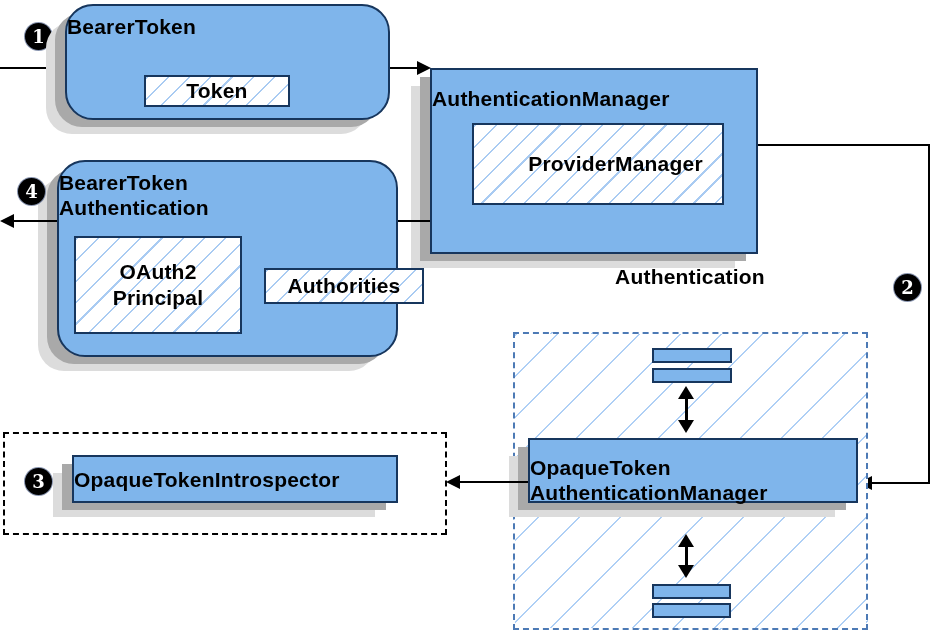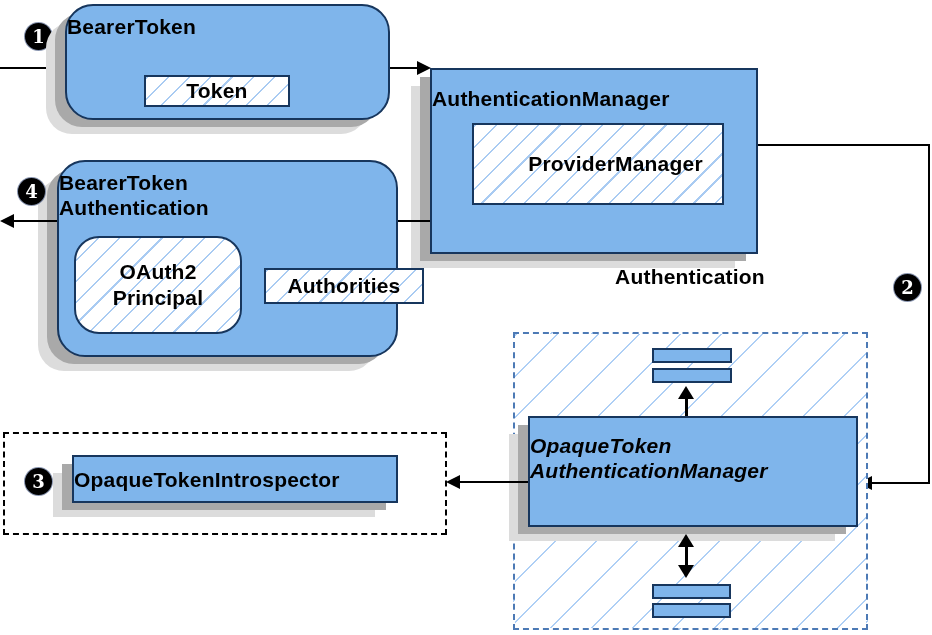--- a/index.html
+++ b/index.html
@@ -127,21 +127,21 @@
   <div class="group-blue" style="left:513px;top:332px;width:355px;height:298px;">
     <div class="bar" style="left:137px;top:14px;"></div>
     <div class="bar" style="left:137px;top:34px;"></div>
 
     <div class="dbl" style="left:163px;top:52px;height:47px;">
       <i class="up"></i>
         <i class="shaft"></i>
         <i class="down"></i>
     </div>
 
-    <div class="node" style="left:13px;top:82px;width:330px;height:111px;font-style:italic;">
+    <div class="node" style="left:13px;top:104px;width:330px;height:65px;">
       <div class="node-title" style="margin-top:15px;">
         <div>OpaqueToken</div>
         <div>AuthenticationManager</div>
       </div>
     </div>
 
     <div class="dbl" style="left:163px;top:200px;height:44px;">
       <i class="up"></i>
         <i class="shaft"></i>
         <i class="down"></i>
@@ -158,21 +158,21 @@
   <div class="badge" style="left:25px;top:468px;">3</div>
   <div class="node" style="left:72px;top:455px;width:326px;height:48px;">
     <div class="node-title single" style="margin-top:10px;">OpaqueTokenIntrospector</div>
   </div>
 
   <div class="node rounded" style="left:57px;top:160px;width:341px;height:197px;">
     <div class="node-title">
       <div>BearerToken</div>
       <div>Authentication</div>
     </div>
-    <div class="inner" style="left:15px;top:74px;width:168px;height:98px;border-radius:25px;">
+    <div class="inner" style="left:15px;top:74px;width:168px;height:98px;">
       <div>OAuth2</div>
       <div>Principal</div>
     </div>
     <div class="inner" style="left:205px;top:106px;width:160px;height:36px;">
       <div>Authorities</div>
     </div>
   </div>
 
   <div class="line" style="left:398px;top:220px;width:32px;height:2px;"></div>
 

